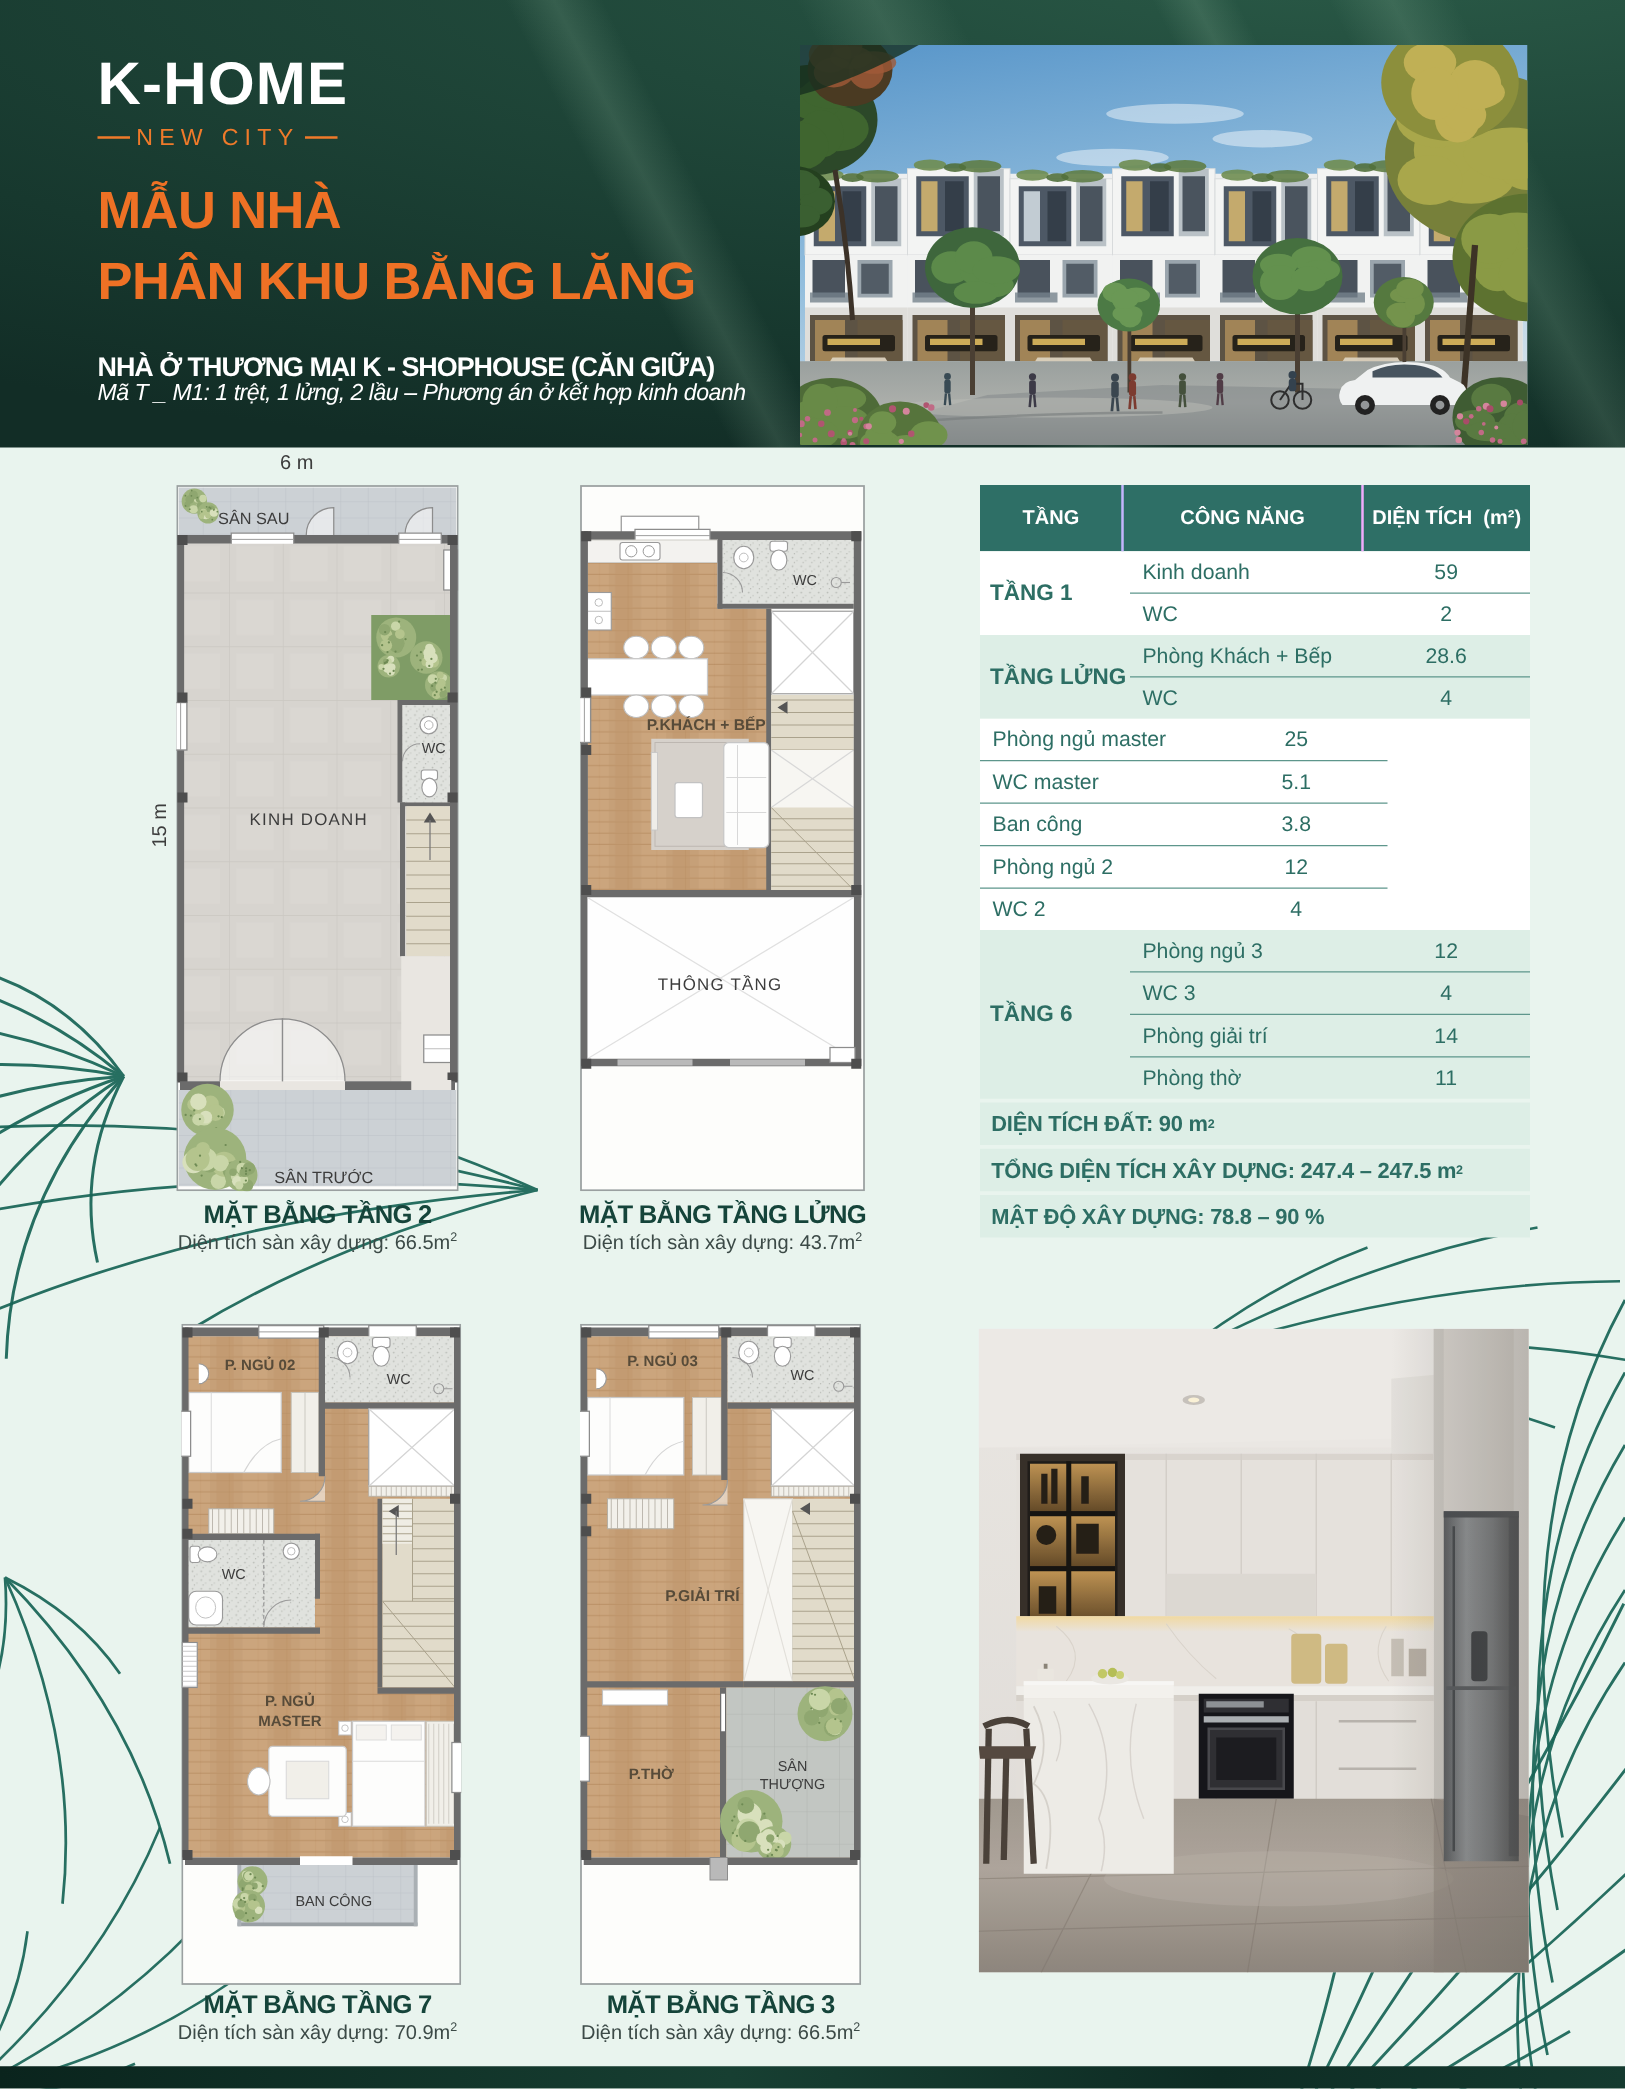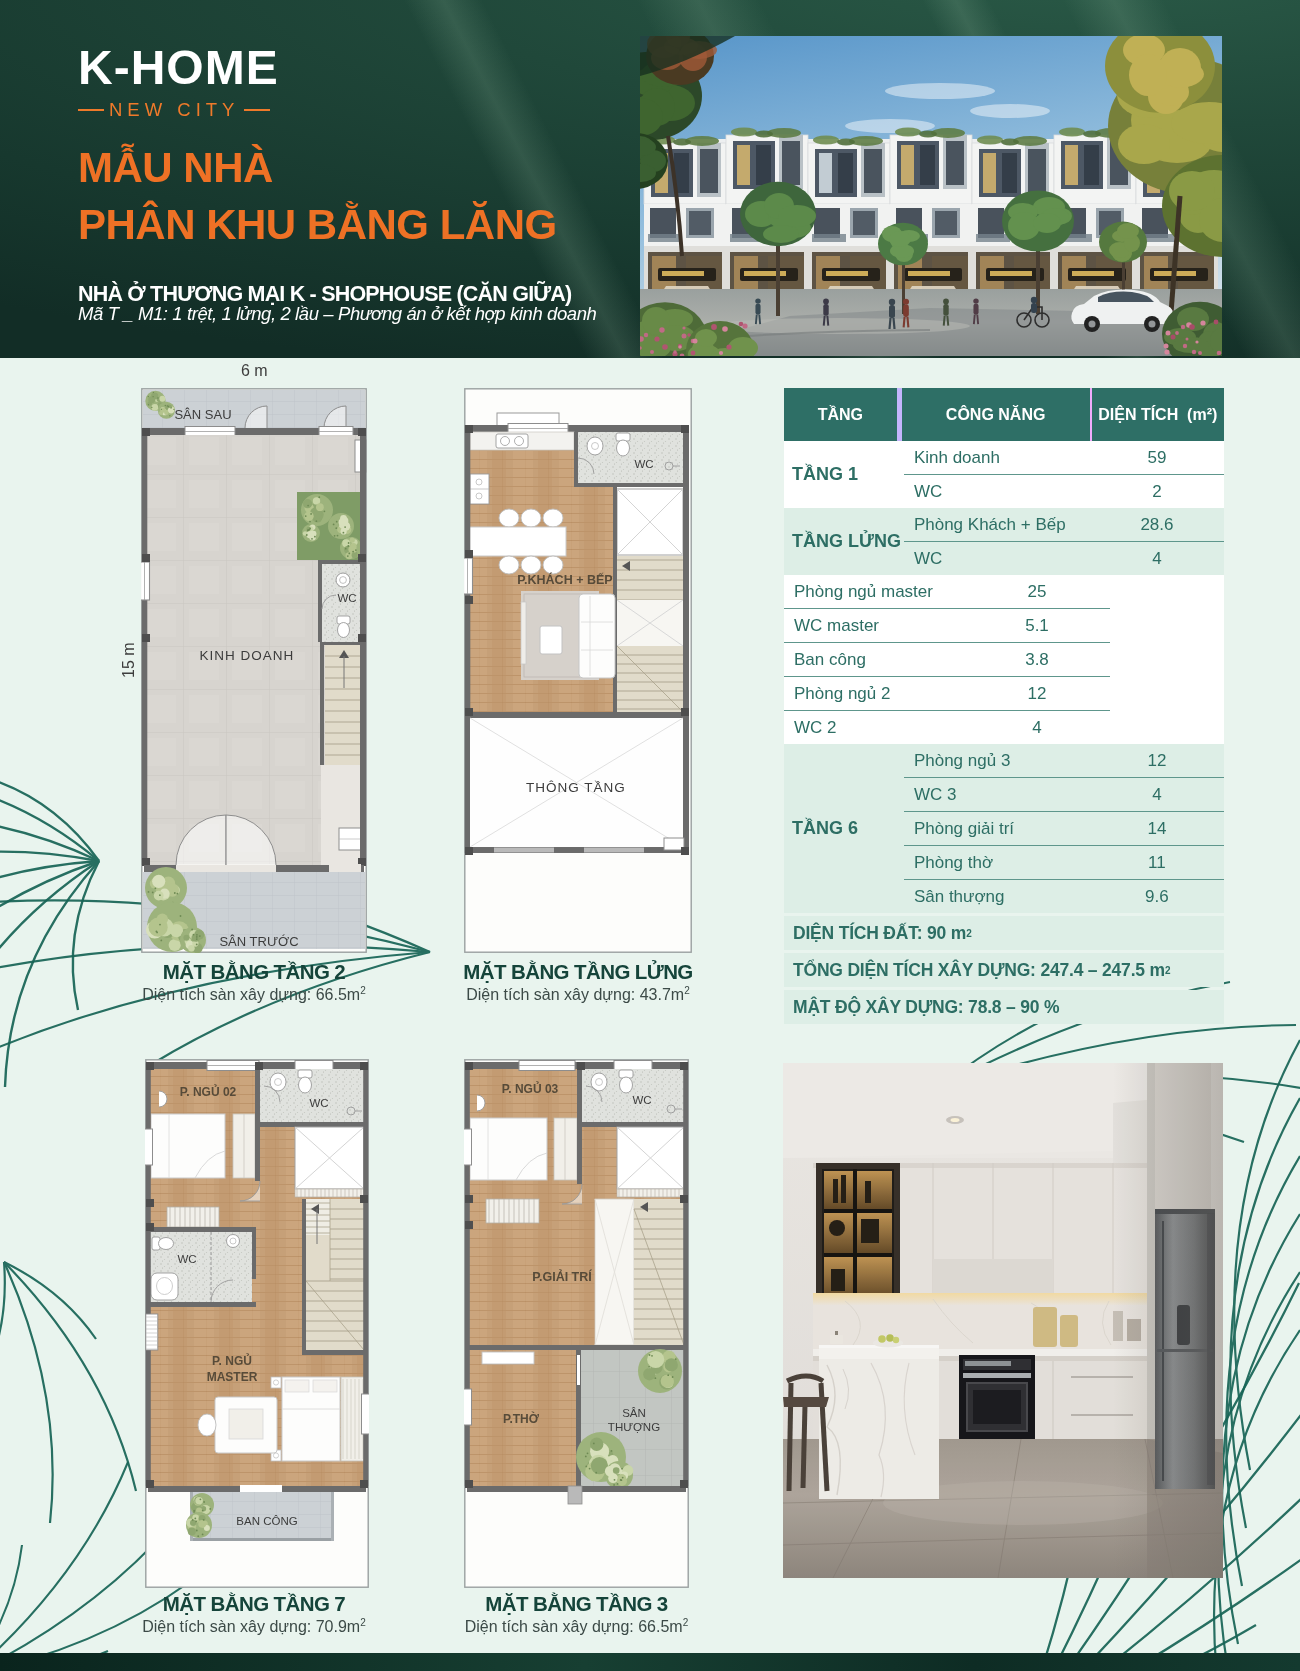--- a/index.html
+++ b/index.html
@@ -18,21 +18,21 @@
   #title{left:78px;top:139px;color:#ee7125;font-weight:700;font-size:42px;line-height:57px;letter-spacing:-0.5px;}
   #sub1{left:78px;top:282px;color:#ffffff;font-weight:700;font-size:21.5px;letter-spacing:-0.8px;}
   #sub2{left:78px;top:303px;color:#ffffff;font-style:italic;font-size:18.5px;letter-spacing:-0.4px;}
   
   .cap{font-weight:700;color:#15443a;font-size:20.5px;letter-spacing:-0.6px;text-align:center;white-space:nowrap;}
   .subcap{color:#3c4a47;font-size:16px;text-align:center;white-space:nowrap;}
   .dim{color:#3d3d3d;font-size:16px;}
   
   #tbl{left:784px;top:388px;width:440px;}
   .thead{display:flex;background:#2e6f66;color:#fff;font-weight:700;font-size:16px;height:53px;align-items:center;text-align:center;}
-  .thead .c1{width:114px;border-right:5px solid #c4b5fd;}
+  .thead .c1{width:114px;border-right:2px solid #c4b5fd;}
   .thead .c2{width:190px;border-right:2px solid #f0abfc;}
   .thead .c3{width:134px;}
   .grp{display:flex;}
   .grp .g1{width:114px;display:flex;align-items:center;padding-left:8px;font-weight:700;color:#2d6e64;font-size:18px;}
   .rows{width:326px;}
   .row{display:flex;height:33px;align-items:center;color:#2d6e64;font-size:17px;}
   .row .rc2{width:190px;padding-left:10px;box-sizing:border-box;}
   .row .rc3{width:126px;text-align:center;}
   .row+.row{border-top:1px solid #5e968c;}
   .sumbar{background:#ddeee6;color:#2d6e64;font-weight:700;font-size:17.5px;height:34px;display:flex;align-items:center;padding-left:9px;margin-top:3px;letter-spacing:-0.2px;}
@@ -498,21 +498,21 @@
         <circle cx="579" cy="317" r="2.3" fill="#c06a85"></circle>
         <circle cx="528" cy="297" r="2.5" fill="#d4859c"></circle>
         <circle cx="560" cy="317" r="2.0" fill="#c06a85"></circle>
         <circle cx="552" cy="291" r="2.8" fill="#a84c68"></circle>
         <circle cx="557" cy="306" r="1.6" fill="#d4859c"></circle>
         <circle cx="533" cy="301" r="2.5" fill="#a84c68"></circle>
         <circle cx="576" cy="286" r="2.4" fill="#a84c68"></circle>
       </g>
   </svg>
 
-  <div class="abs dim" style="left:241px;top:362px;">6 m</div>
+  <div class="abs dim" style="left:224px;top:362px;">6 m</div>
   <div class="abs dim" style="left:105px;top:645px;transform:rotate(-90deg);transform-origin:center;width:48px;">15 m</div>
 
   <svg id="plan1" class="abs" style="left:141px;top:388px;" width="226" height="565" viewBox="0 0 226 565">
   <defs>
         <pattern id="p1s" width="7" height="7" patternUnits="userSpaceOnUse">
 <rect width="7" height="7" fill="#e0e2de"></rect>
 <circle cx="2" cy="2" r="0.7" fill="#b9bcb6"></circle>
 <circle cx="5.5" cy="4.5" r="0.6" fill="#c4c7c1"></circle>
 <circle cx="3.5" cy="6" r="0.5" fill="#b0b3ad"></circle>
 </pattern>
@@ -956,24 +956,20 @@
             <div class="rc2">WC 3</div>
             <div class="rc3">4</div>
           </div>
       <div class="row">
             <div class="rc2">Phòng giải trí</div>
             <div class="rc3">14</div>
           </div>
       <div class="row">
             <div class="rc2">Phòng thờ</div>
             <div class="rc3">11</div>
-          </div>
-      <div class="row">
-            <div class="rc2">Sân thượng</div>
-            <div class="rc3">9.6</div>
           </div>
     </div>
       </div>
 
     <div class="sumbar">DIỆN TÍCH ĐẤT: 90 m<sup>2</sup></div>
     <div class="sumbar">TỔNG DIỆN TÍCH XÂY DỰNG: 247.4 – 247.5 m<sup>2</sup></div>
     <div class="sumbar">MẬT ĐỘ XÂY DỰNG: 78.8 – 90 %</div>
   </div>
 
   <svg id="plan3" class="abs" style="left:145px;top:1059px;" width="224" height="529" viewBox="0 0 224 529">

